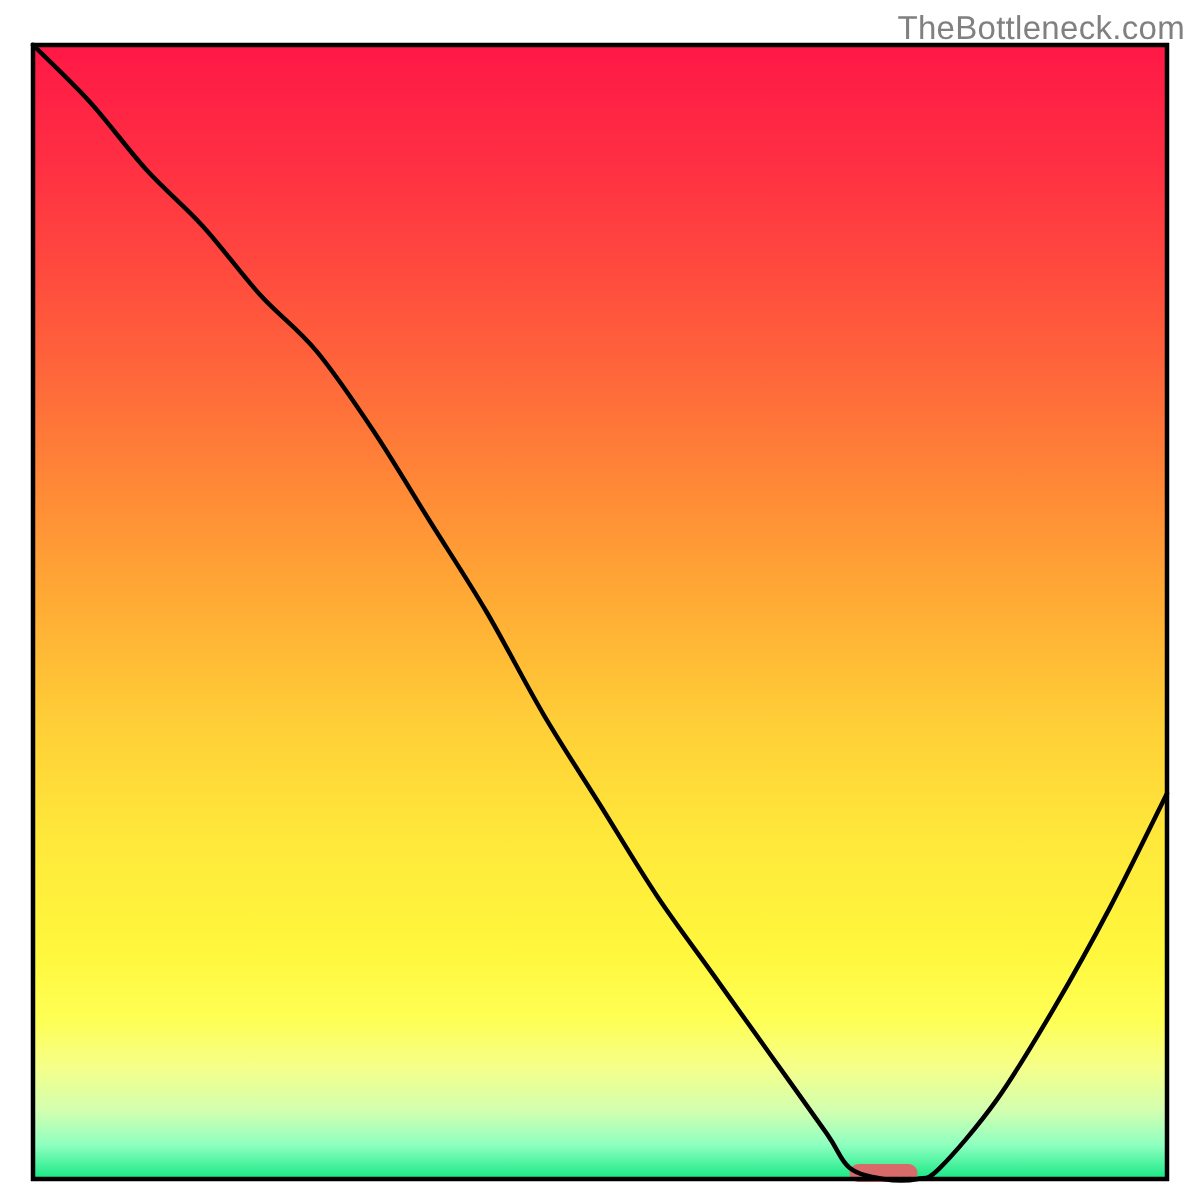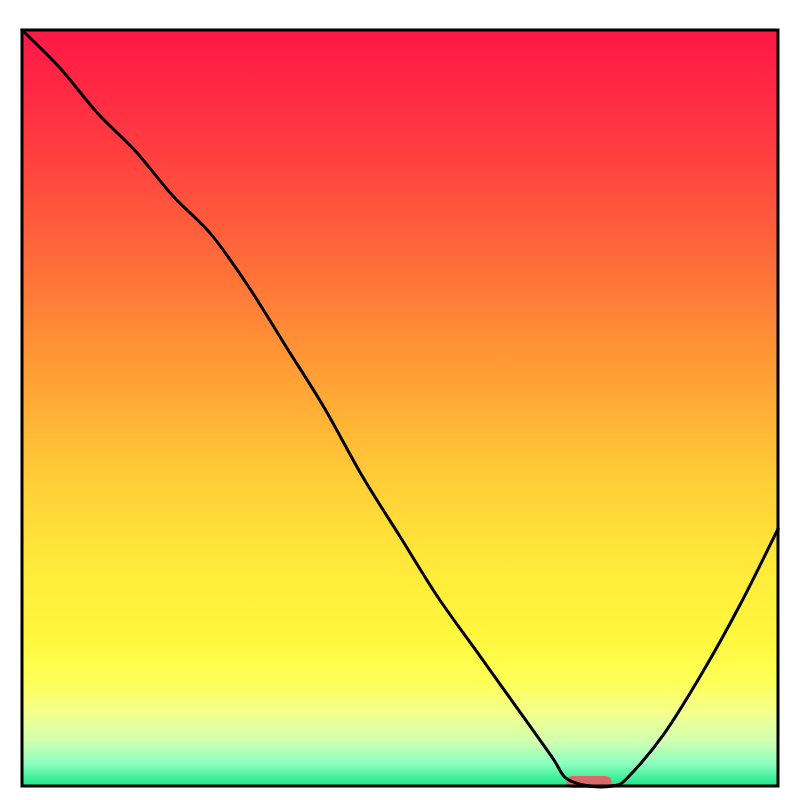--- a/index.html
+++ b/index.html
@@ -26,20 +26,21 @@
     z-index: 10;
   }
   svg {
     display: block;
   }
 </style>
 </head>
 <body>
 
 <div class="container">
+  <div class="watermark">TheBottleneck.com</div>
   <svg id="chart-svg" width="800" height="800">
     <defs>
       <linearGradient id="bg-grad" x1="0" y1="0" x2="0" y2="1">
           <stop offset="0%" stop-color="#ff1846"></stop>
           <stop offset="10%" stop-color="#ff2e43"></stop>
           <stop offset="20%" stop-color="#ff4a3e"></stop>
           <stop offset="30%" stop-color="#ff6a3a"></stop>
           <stop offset="40%" stop-color="#ff8c36"></stop>
           <stop offset="50%" stop-color="#ffae35"></stop>
           <stop offset="60%" stop-color="#ffcf37"></stop>

